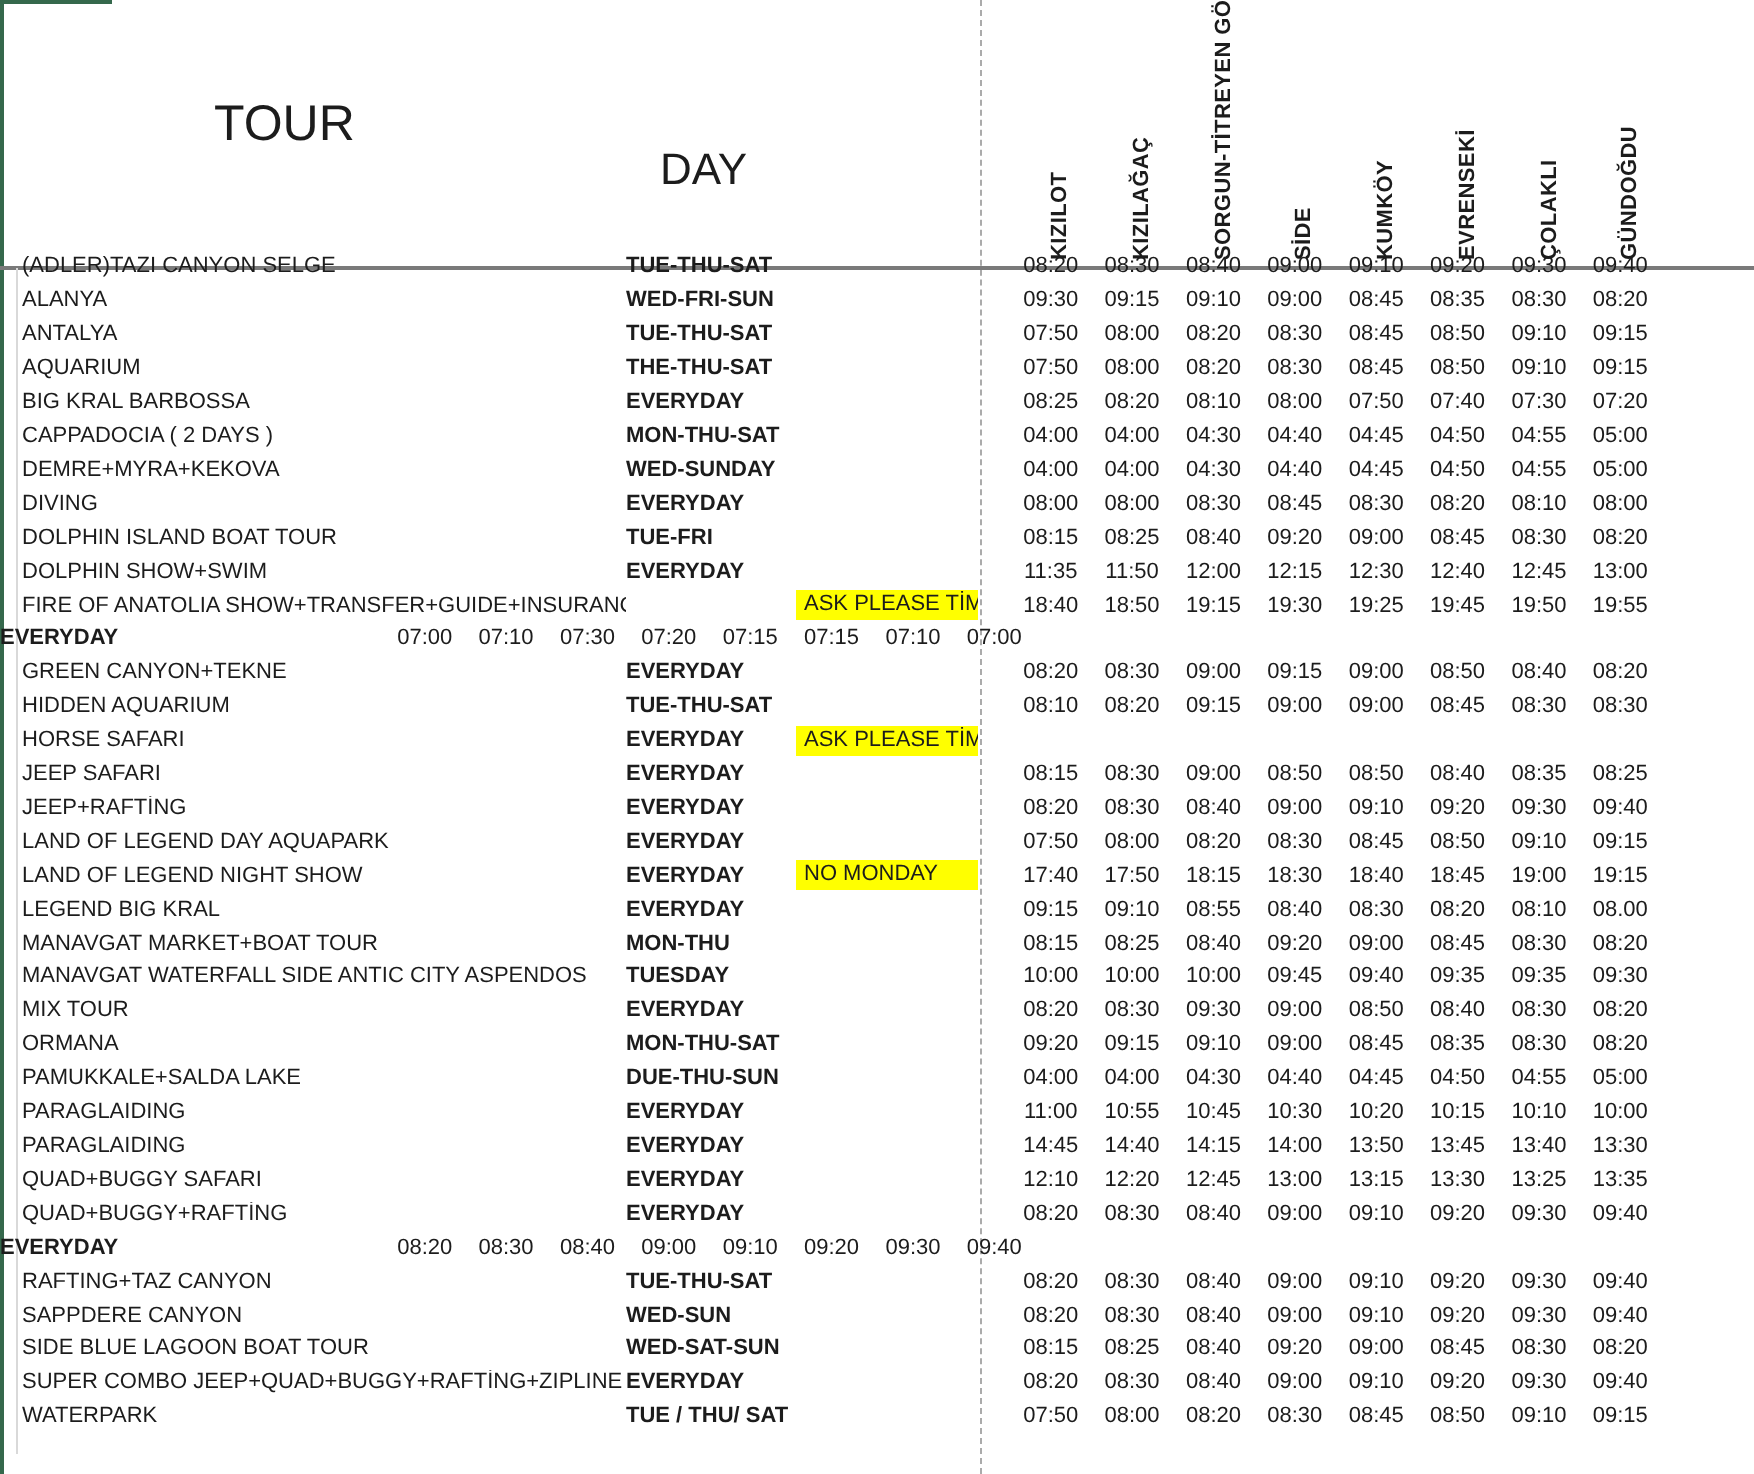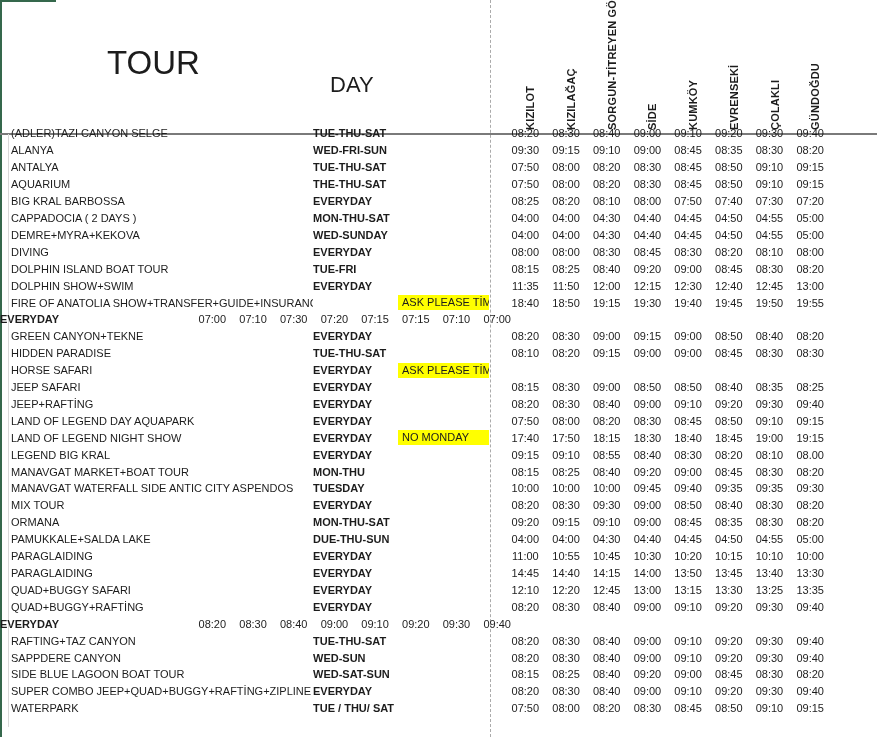--- a/index.html
+++ b/index.html
@@ -3,21 +3,21 @@
 <meta charset="utf-8">
 <style>
   html,body{margin:0;padding:0;}
   body{
     width:877px;height:737px;background:#ffffff;position:relative;overflow:hidden;
     font-family:"Liberation Sans", sans-serif;color:var(--text,#1c1c1c);
   }
   .edge-left{position:absolute;left:0;top:0;width:2px;height:737px;background:var(--edge);}
   .edge-top{position:absolute;left:0;top:0;width:56px;height:2px;background:var(--edge);}
   .pagebreak{position:absolute;left:490px;top:0;height:737px;width:0;border-left:1px dashed var(--pagebreak);}
-  .hdr-tour{position:absolute;left:107px;top:46px;font-size:33px;line-height:33px;}
+  .hdr-tour{position:absolute;left:107px;top:46px;font-size:25px;line-height:33px;}
   .hdr-day{position:absolute;left:330px;top:74px;font-size:22px;line-height:22px;}
   .rcol{
     position:absolute;top:130px;transform-origin:0 0;transform:rotate(-90deg);
     font-weight:bold;font-size:11px;line-height:13px;white-space:nowrap;letter-spacing:0.2px;
   }
   .hdr-line{position:absolute;left:0;top:133px;width:877px;height:2px;background:var(--hline);}
   .vgrid{position:absolute;left:8px;top:134px;width:1px;height:593px;background:var(--grid);}
   .rows{position:absolute;left:0;top:125px;width:877px;}
   .row{display:flex;height:16.914px;align-items:center;font-size:11px;white-space:nowrap;}
   .c-tour{flex:0 0 313px;padding-left:11px;box-sizing:border-box;overflow:hidden;}
@@ -195,21 +195,21 @@
       </div>
       <div class="row">
         <div class="c-tour">FIRE OF ANATOLIA SHOW+TRANSFER+GUIDE+INSURANCE</div>
         <div class="c-day"></div>
         <div class="c-note hl">ASK PLEASE TİME</div>
         <div class="c-gap"></div>
         <div class="c-time">18:40</div>
         <div class="c-time">18:50</div>
         <div class="c-time">19:15</div>
         <div class="c-time">19:30</div>
-        <div class="c-time">19:40</div>
+        <div class="c-time">19:25</div>
         <div class="c-time">19:45</div>
         <div class="c-time">19:50</div>
         <div class="c-time">19:55</div>
       </div>
       <div class="row">
         <div class="c-day">EVERYDAY</div>
         <div class="c-note"></div>
         <div class="c-gap"></div>
         <div class="c-time">07:00</div>
         <div class="c-time">07:10</div>
@@ -228,21 +228,21 @@
         <div class="c-time">08:20</div>
         <div class="c-time">08:30</div>
         <div class="c-time">09:00</div>
         <div class="c-time">09:15</div>
         <div class="c-time">09:00</div>
         <div class="c-time">08:50</div>
         <div class="c-time">08:40</div>
         <div class="c-time">08:20</div>
       </div>
       <div class="row">
-        <div class="c-tour">HIDDEN PARADISE</div>
+        <div class="c-tour">HIDDEN AQUARIUM</div>
         <div class="c-day">TUE-THU-SAT</div>
         <div class="c-note"></div>
         <div class="c-gap"></div>
         <div class="c-time">08:10</div>
         <div class="c-time">08:20</div>
         <div class="c-time">09:15</div>
         <div class="c-time">09:00</div>
         <div class="c-time">09:00</div>
         <div class="c-time">08:45</div>
         <div class="c-time">08:30</div>

